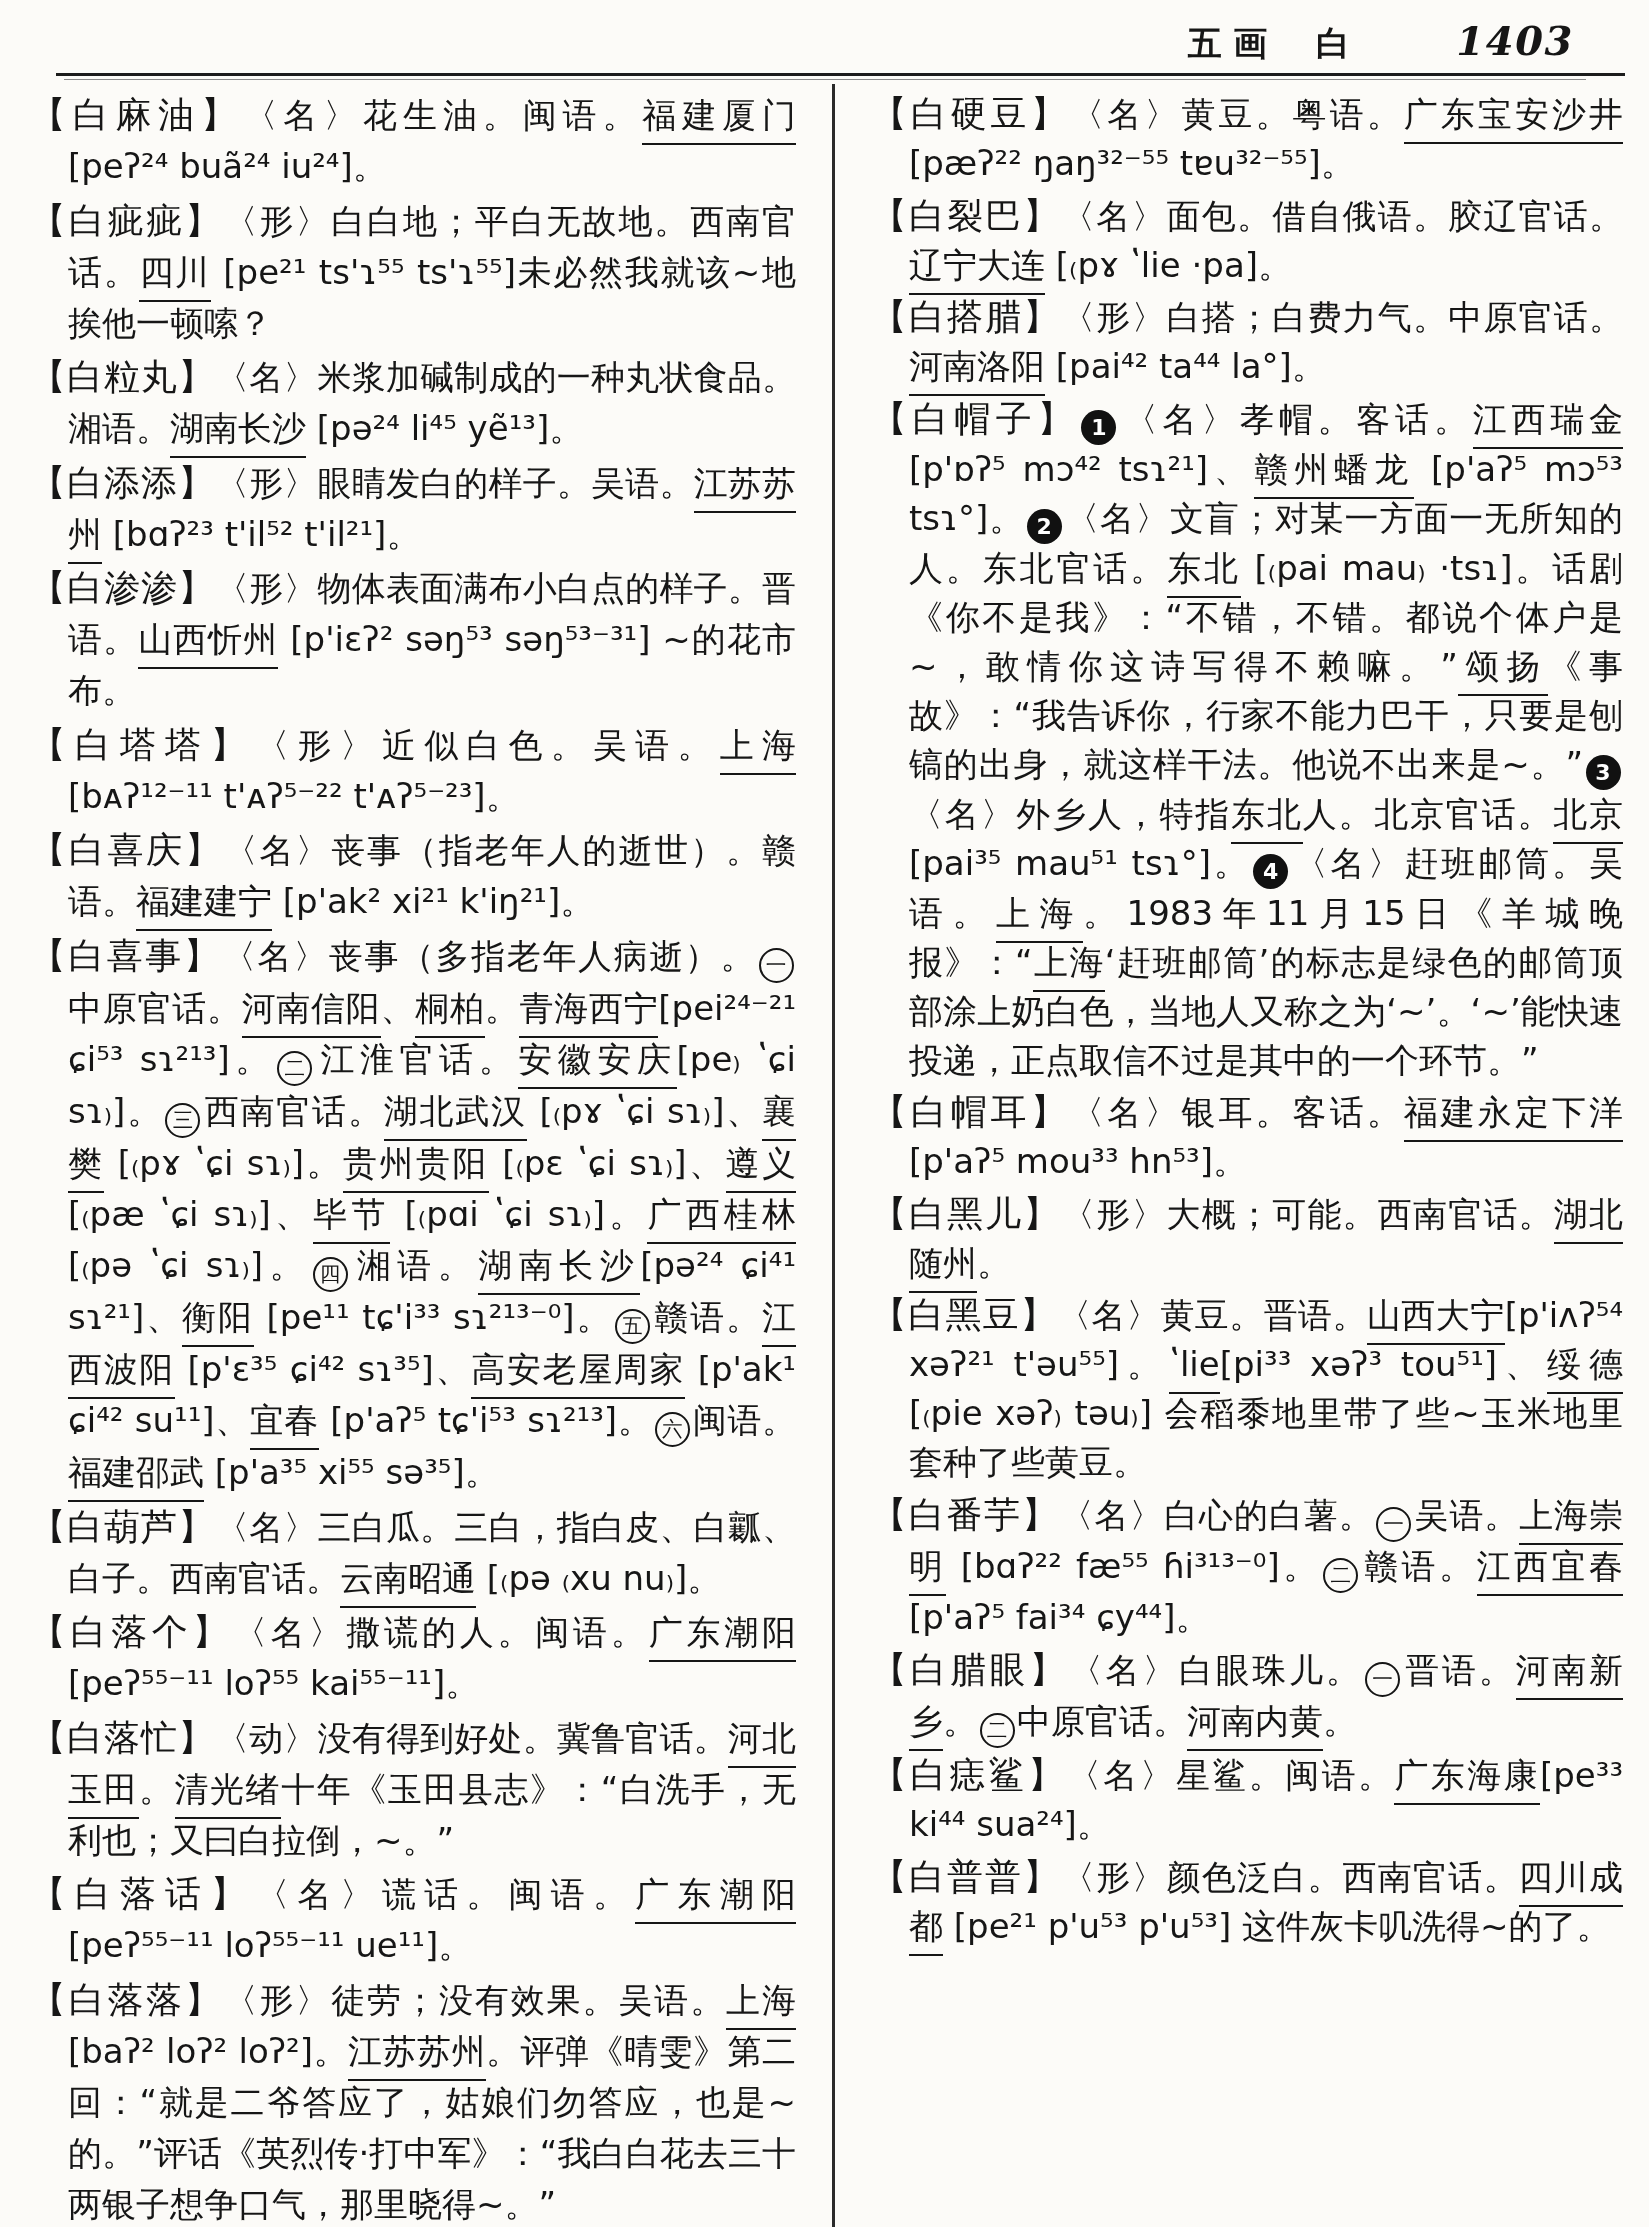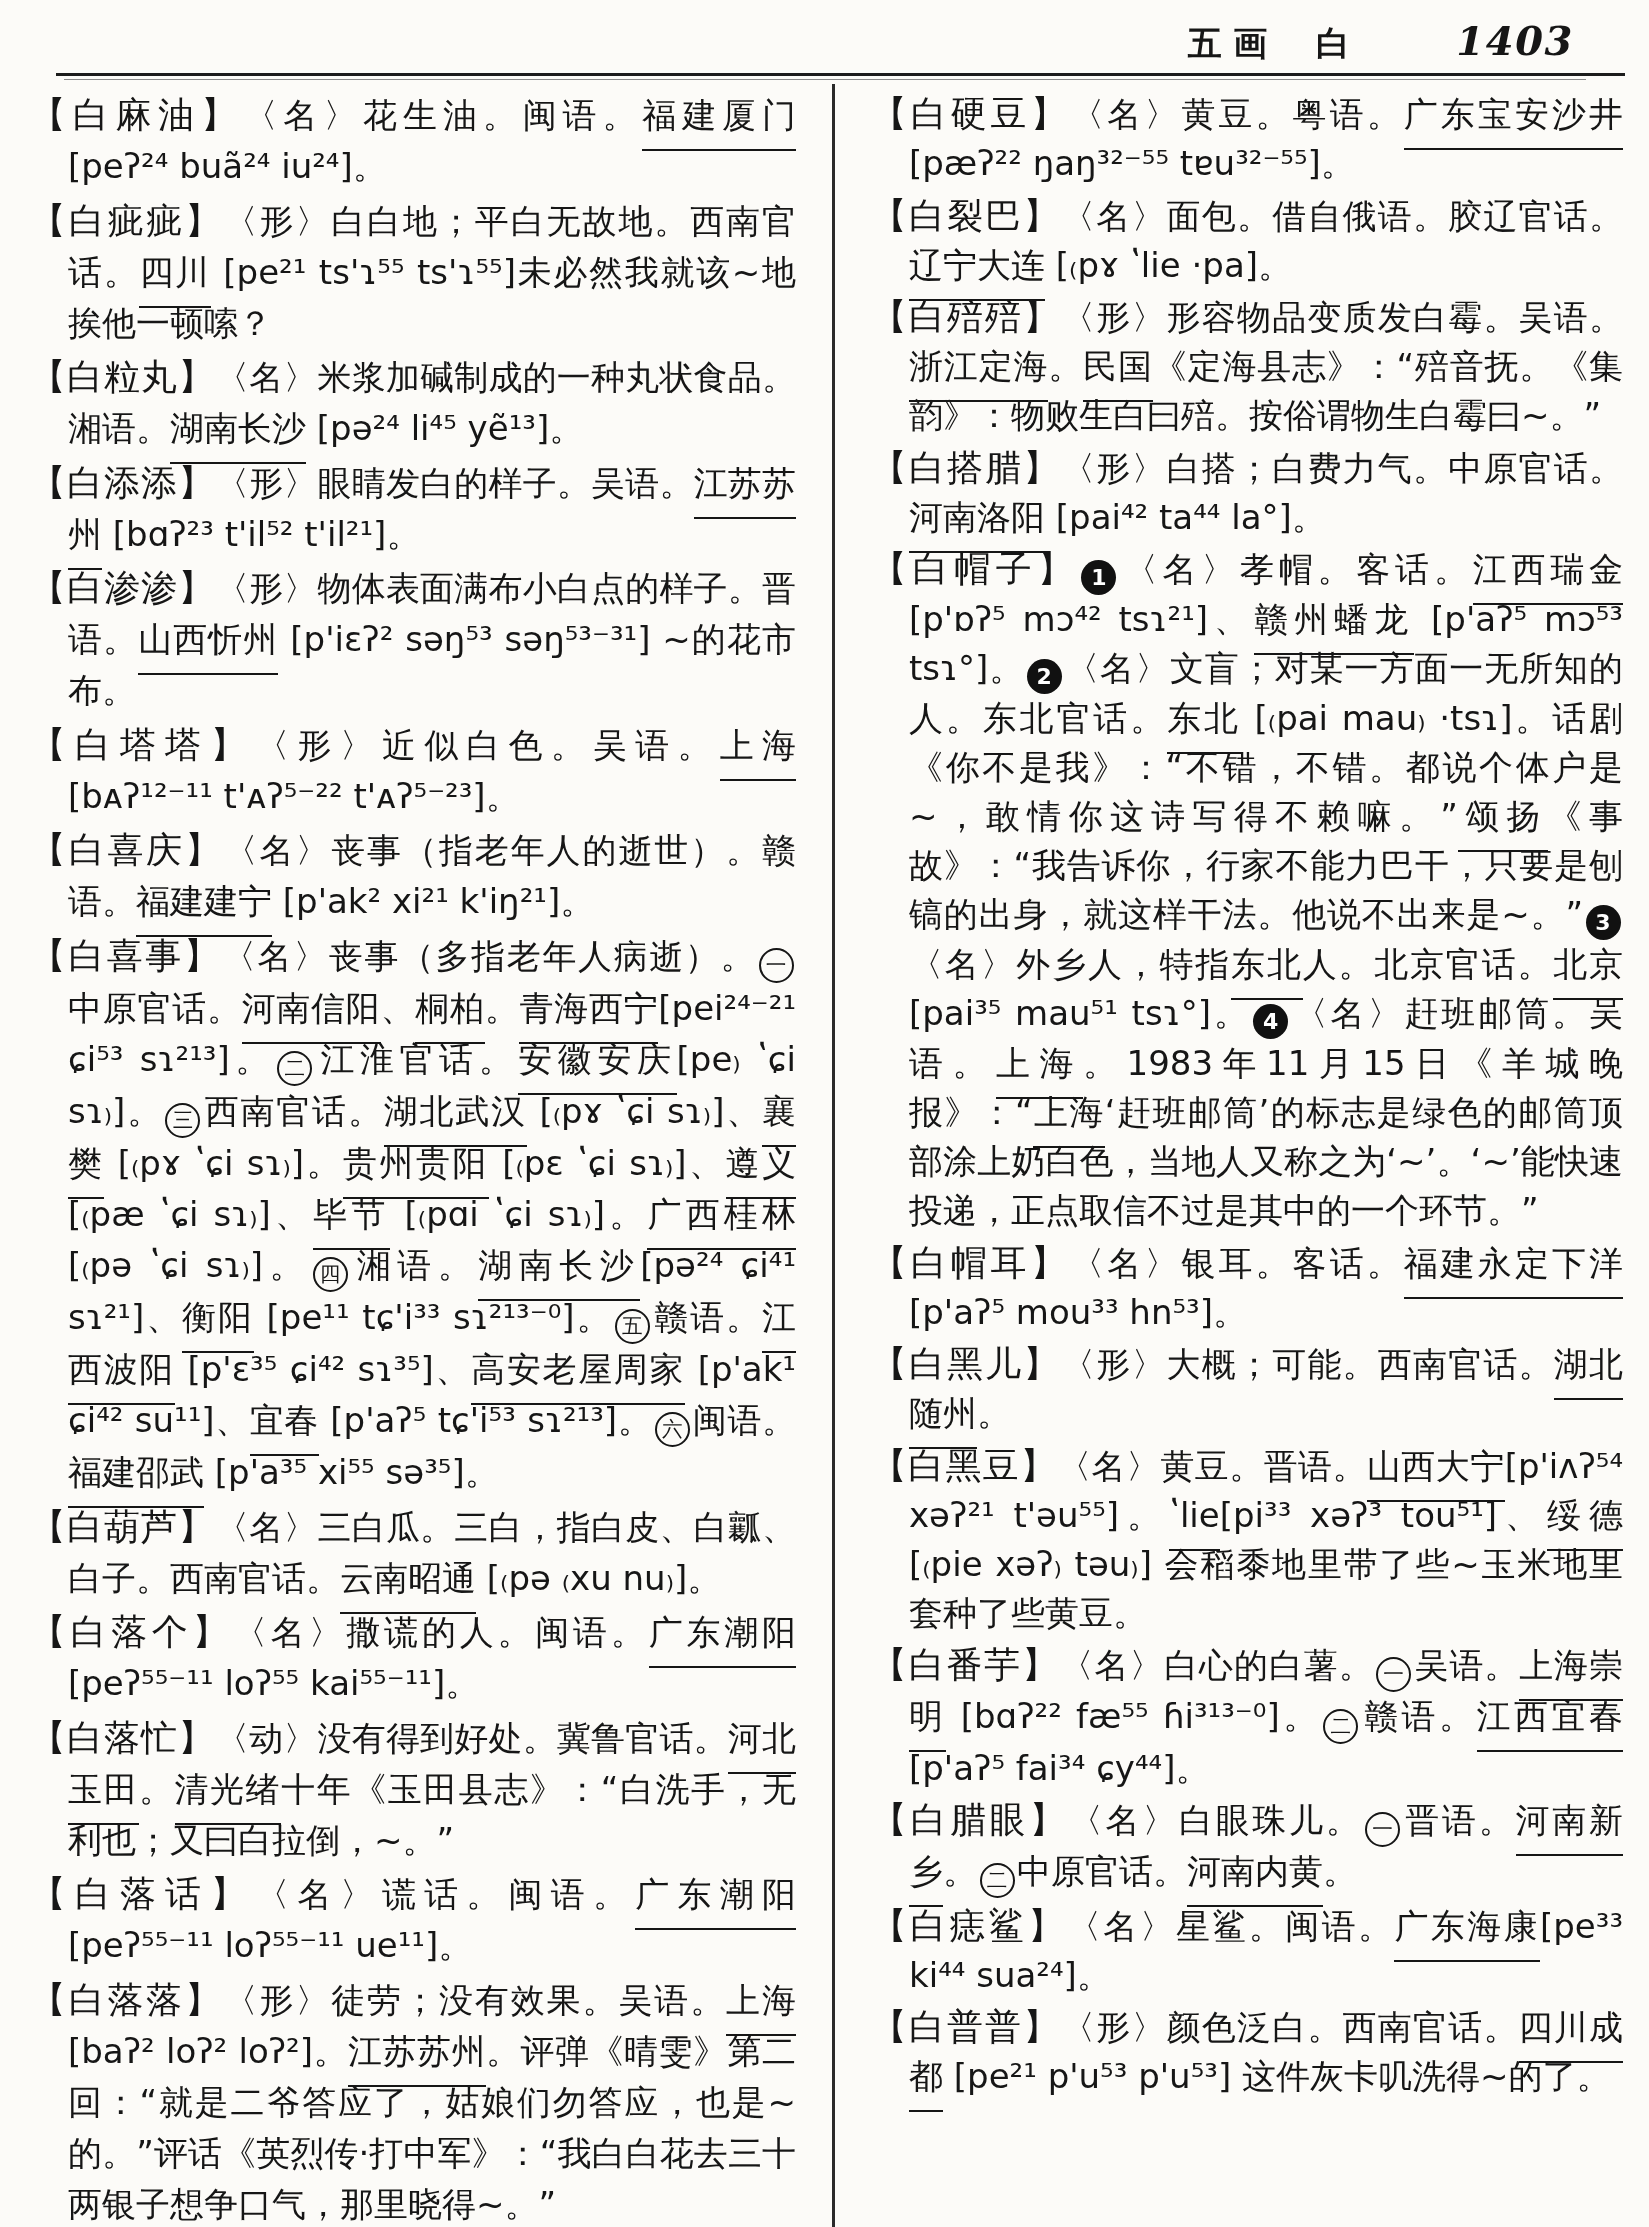--- a/index.html
+++ b/index.html
@@ -25,21 +25,21 @@
   .col{position:absolute;top:89px;}
   #col-left{left:30px;width:766px;}
   #col-right{left:871px;width:752px;}
   .entry{
     font-size:34px;line-height:51px;text-align:justify;
     padding-left:38px;text-indent:-38px;margin:0 0 2.5px 0;
   }
   #col-right .entry{line-height:49px;}
   .entry.cont{text-indent:0;}
   .head{font-weight:normal;font-size:36px;letter-spacing:0.8px;}
-  .u{border-bottom:2.5px solid #161616;padding-bottom:14px;}
+  .u{border-bottom:2.5px solid #161616;padding-bottom:8px;}
   .on,.cn{
     display:inline-block;width:35px;height:35px;border-radius:50%;
     text-align:center;text-indent:0;vertical-align:-4.1px;margin:0 2.5px;
     font-size:20.6px;line-height:31px;box-sizing:border-box;
   }
   .on{border:2.5px solid #161616;color:#161616;}
   .cn{background:#111;color:#ffffff;font-weight:bold;font-size:22px;line-height:35px;}
 </style>
 </head>
 <body>
@@ -63,21 +63,20 @@
       <div class="entry"><span class="head">【白喜事】</span><span>〈名〉丧事（多指老年人病逝）。<span class="on">一</span>中原官话。<span class="u">河南信阳</span>、<span class="u">桐柏</span>。<span class="u">青海西宁</span>[pei²⁴⁻²¹ ɕi⁵³ sɿ²¹³]。<span class="on">二</span>江淮官话。<span class="u">安徽安庆</span>[pe₎ ʽɕi sɿ₎]。<span class="on">三</span>西南官话。<span class="u">湖北武汉</span> [₍pɤ ʽɕi sɿ₎]、<span class="u">襄樊</span> [₍pɤ ʽɕi sɿ₎]。<span class="u">贵州贵阳</span> [₍pɛ ʽɕi sɿ₎]、<span class="u">遵义</span> [₍pæ ʽɕi sɿ₎]、<span class="u">毕节</span> [₍pɑi ʽɕi sɿ₎]。<span class="u">广西桂林</span>[₍pə ʽɕi sɿ₎]。<span class="on">四</span>湘语。<span class="u">湖南长沙</span>[pə²⁴ ɕi⁴¹ sɿ²¹]、<span class="u">衡阳</span> [pe¹¹ tɕ'i³³ sɿ²¹³⁻⁰]。<span class="on">五</span>赣语。<span class="u">江西波阳</span> [p'ɛ³⁵ ɕi⁴² sɿ³⁵]、<span class="u">高安老屋周家</span> [p'ak¹ ɕi⁴² su¹¹]、<span class="u">宜春</span> [p'aʔ⁵ tɕ'i⁵³ sɿ²¹³]。<span class="on">六</span>闽语。<span class="u">福建邵武</span> [p'a³⁵ xi⁵⁵ sə³⁵]。</span></div>
       <div class="entry"><span class="head">【白葫芦】</span><span>〈名〉三白瓜。三白，指白皮、白瓤、白子。西南官话。<span class="u">云南昭通</span> [₍pə ₍xu nu₎]。</span></div>
       <div class="entry"><span class="head">【白落个】</span><span>〈名〉撒谎的人。闽语。<span class="u">广东潮阳</span>[peʔ⁵⁵⁻¹¹ loʔ⁵⁵ kai⁵⁵⁻¹¹]。</span></div>
       <div class="entry"><span class="head">【白落忙】</span><span>〈动〉没有得到好处。冀鲁官话。<span class="u">河北玉田</span>。<span class="u">清光绪</span>十年《玉田县志》：“白洗手，无利也；又曰白拉倒，~。”</span></div>
       <div class="entry"><span class="head">【白落话】</span><span>〈名〉谎话。闽语。<span class="u">广东潮阳</span>[peʔ⁵⁵⁻¹¹ loʔ⁵⁵⁻¹¹ ue¹¹]。</span></div>
       <div class="entry"><span class="head">【白落落】</span><span>〈形〉徒劳；没有效果。吴语。<span class="u">上海</span> [baʔ² loʔ² loʔ²]。<span class="u">江苏苏州</span>。评弹《晴雯》第二回：“就是二爷答应了，姑娘们勿答应，也是~的。”评话《英烈传·打中军》：“我白白花去三十两银子想争口气，那里晓得~。”</span></div>
     </div>
   <div class="col" id="col-right">
       <div class="entry"><span class="head">【白硬豆】</span><span>〈名〉黄豆。粤语。<span class="u">广东宝安沙井</span> [pæʔ²² ŋaŋ³²⁻⁵⁵ tɐu³²⁻⁵⁵]。</span></div>
       <div class="entry"><span class="head">【白裂巴】</span><span>〈名〉面包。借自俄语。胶辽官话。<span class="u">辽宁大连</span> [₍pɤ ʽlie ·pa]。</span></div>
-      <div class="entry"><span class="head">【白殕殕】</span><span>〈形〉形容物品变质发白霉。吴语。<span class="u">浙江定海</span>。<span class="u">民国</span>《定海县志》：“殕音抚。《集韵》：物败生白曰殕。按俗谓物生白霉曰~。”</span></div>
       <div class="entry"><span class="head">【白搭腊】</span><span>〈形〉白搭；白费力气。中原官话。<span class="u">河南洛阳</span> [pai⁴² ta⁴⁴ la°]。</span></div>
       <div class="entry"><span class="head">【白帽子】</span><span><span class="cn">1</span>〈名〉孝帽。客话。<span class="u">江西瑞金</span> [p'ɒʔ⁵ mɔ⁴² tsɿ²¹]、<span class="u">赣州蟠龙</span> [p'aʔ⁵ mɔ⁵³ tsɿ°]。<span class="cn">2</span>〈名〉文盲；对某一方面一无所知的人。东北官话。<span class="u">东北</span> [₍pai mau₎ ·tsɿ]。话剧《你不是我》：“不错，不错。都说个体户是~，敢情你这诗写得不赖嘛。”<span class="u">颂扬</span>《事故》：“我告诉你，行家不能力巴干，只要是刨镐的出身，就这样干法。他说不出来是~。”<span class="cn">3</span>〈名〉外乡人，特指<span class="u">东北</span>人。北京官话。<span class="u">北京</span>[pai³⁵ mau⁵¹ tsɿ°]。<span class="cn">4</span>〈名〉赶班邮筒。吴语。<span class="u">上海</span>。1983年11月15日《羊城晚报》：“<span class="u">上海</span>‘赶班邮筒’的标志是绿色的邮筒顶部涂上奶白色，当地人又称之为‘~’。‘~’能快速投递，正点取信不过是其中的一个环节。”</span></div>
       <div class="entry"><span class="head">【白帽耳】</span><span>〈名〉银耳。客话。<span class="u">福建永定下洋</span> [p'aʔ⁵ mou³³ hn⁵³]。</span></div>
       <div class="entry"><span class="head">【白黑儿】</span><span>〈形〉大概；可能。西南官话。<span class="u">湖北随州</span>。</span></div>
       <div class="entry"><span class="head">【白黑豆】</span><span>〈名〉黄豆。晋语。<span class="u">山西大宁</span>[p'iʌʔ⁵⁴ xəʔ²¹ t'əu⁵⁵]。<span class="u">ʽlie</span>[pi³³ xəʔ³ tou⁵¹]、<span class="u">绥德</span>[₍pie xəʔ₎ təu₎] 会稻黍地里带了些~玉米地里套种了些黄豆。</span></div>
       <div class="entry"><span class="head">【白番芋】</span><span>〈名〉白心的白薯。<span class="on">一</span>吴语。<span class="u">上海崇明</span> [bɑʔ²² fæ⁵⁵ ɦi³¹³⁻⁰]。<span class="on">二</span>赣语。<span class="u">江西宜春</span>[p'aʔ⁵ fai³⁴ ɕy⁴⁴]。</span></div>
       <div class="entry"><span class="head">【白腊眼】</span><span>〈名〉白眼珠儿。<span class="on">一</span>晋语。<span class="u">河南新乡</span>。<span class="on">二</span>中原官话。<span class="u">河南内黄</span>。</span></div>
       <div class="entry"><span class="head">【白痣鲨】</span><span>〈名〉星鲨。闽语。<span class="u">广东海康</span>[pe³³ ki⁴⁴ sua²⁴]。</span></div>
       <div class="entry"><span class="head">【白普普】</span><span>〈形〉颜色泛白。西南官话。<span class="u">四川成都</span> [pe²¹ p'u⁵³ p'u⁵³] 这件灰卡叽洗得~的了。</span></div>
     </div>

